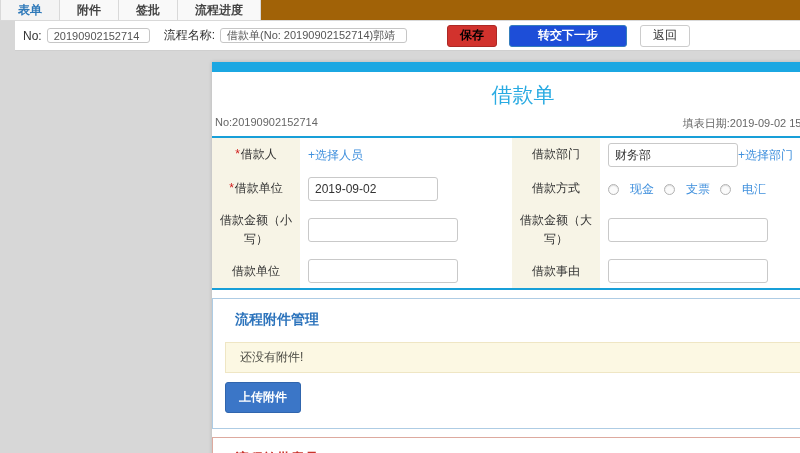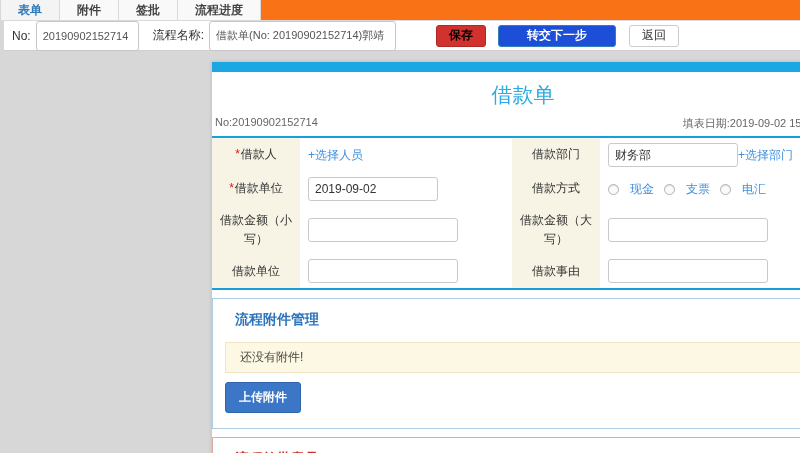--- a/index.html
+++ b/index.html
@@ -5,40 +5,40 @@
   * { margin:0; padding:0; box-sizing:border-box; }
   html,body { width:800px; height:453px; overflow:hidden; }
   body {
     font-family:"Liberation Sans","DejaVu Sans",sans-serif;
     background:#d7d7d7; position:relative; font-size:12px; color:#333;
   }
 
   
   .tabbar {
     position:absolute; top:0; left:0; right:0; height:21px;
-    background:#f97316; border-bottom:1px solid #d9d9d9;
+    background:#a16207; border-bottom:1px solid #d9d9d9;
     display:flex; align-items:stretch;
   }
   .tab {
     padding:3px 17px; font-size:12px; font-weight:bold; color:#444;
     border-right:1px solid #d9d9d9; background:#f9f9f9; cursor:pointer;
     display:flex; align-items:center;
   }
   .tab:first-child { border-left:1px solid #d9d9d9; }
   .tab.active { color:#2e79b9; background:#f4f4f4; }
 
   
   .cmdbar {
-    position:absolute; top:21px; left:4px; right:0; height:30px;
+    position:absolute; top:21px; left:15px; right:0; height:30px;
     background:#fff; border-bottom:1px solid #cfcfcf;
     display:flex; align-items:center; padding-left:8px;
   }
   .cmdbar label { font-size:12px; color:#333; margin-right:5px; }
   .cmdbar input {
-    height:30px; border:1px solid #c6c6c6; border-radius:3px;
+    height:15px; border:1px solid #c6c6c6; border-radius:3px;
     font-size:11px; color:#555; padding:0 6px; background:#fff;
     font-family:"Liberation Sans","DejaVu Sans",sans-serif;
   }
   .no-input { width:103px; margin-right:14px; }
   .flow-input { width:187px; }
   .btn {
     height:22px; font-size:12px; border-radius:3px; cursor:pointer;
     padding:0 12px; font-family:inherit;
   }
   .btn-save { margin-left:40px; background:#d2322d; border:1px solid #ac2925; color:#000000; font-weight:bold; }

